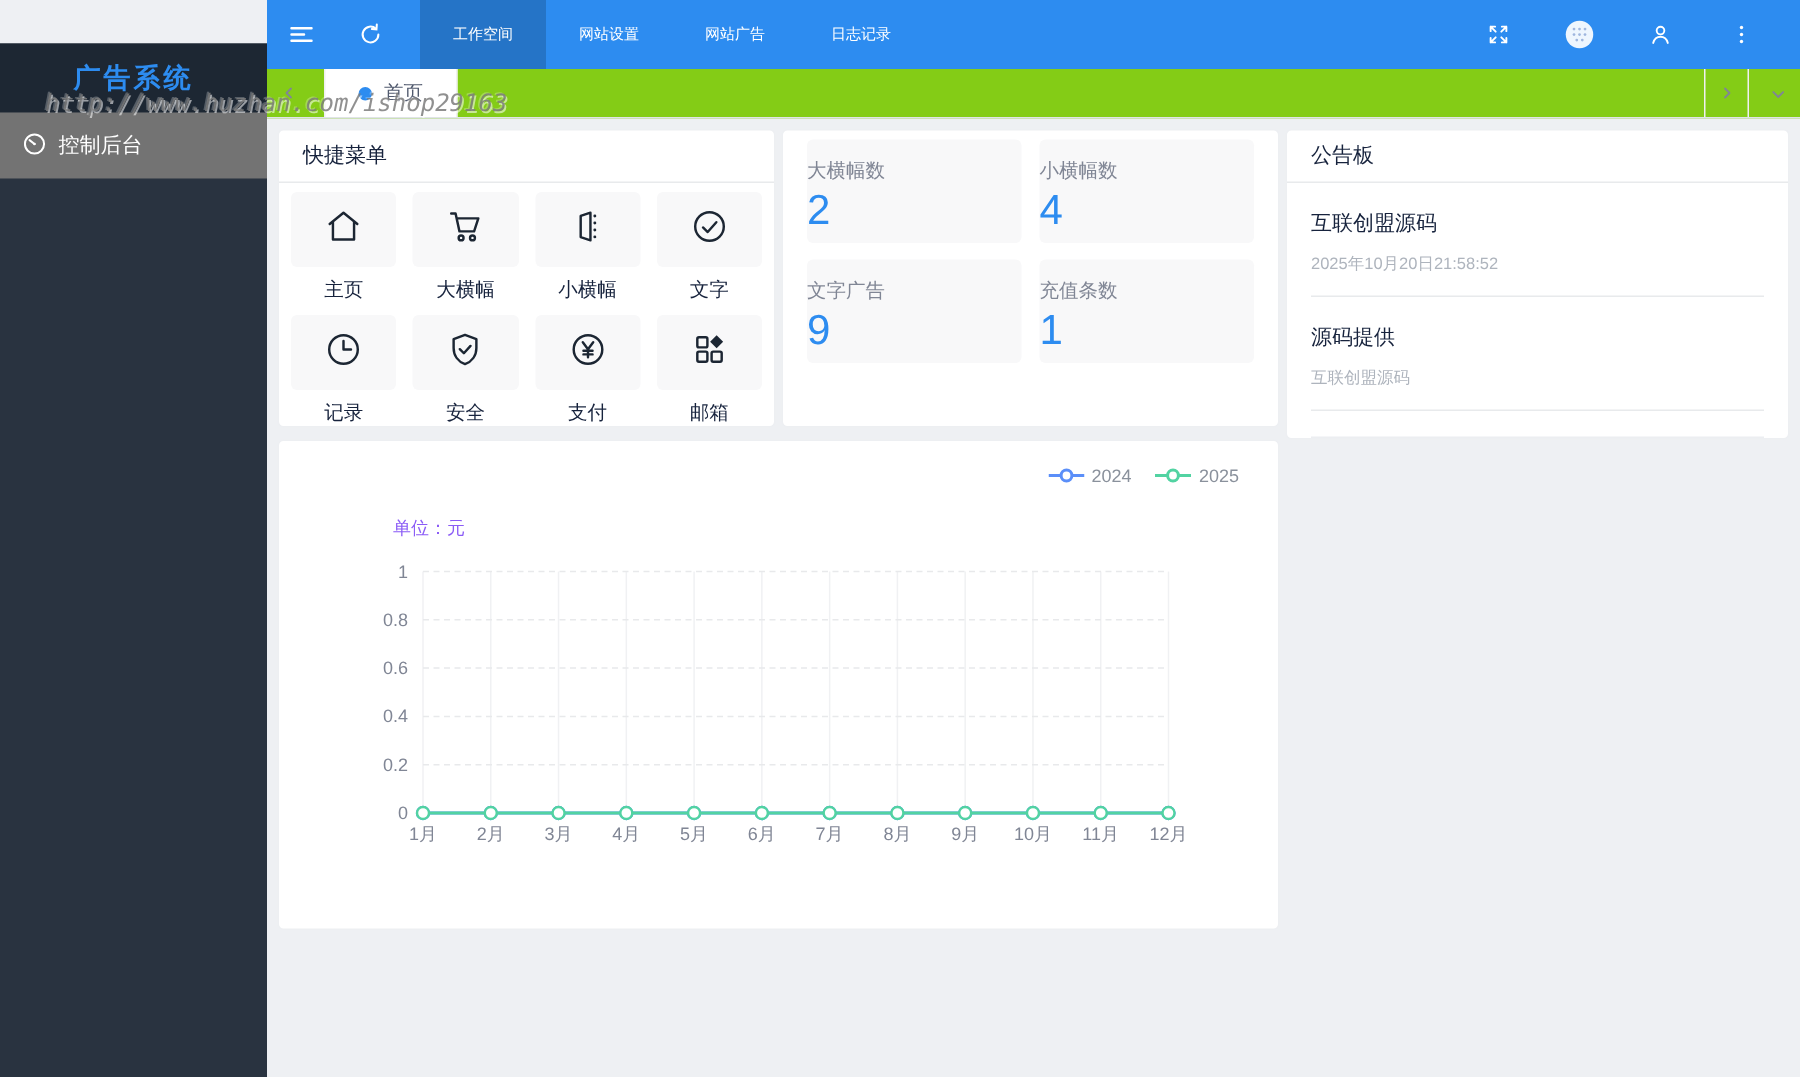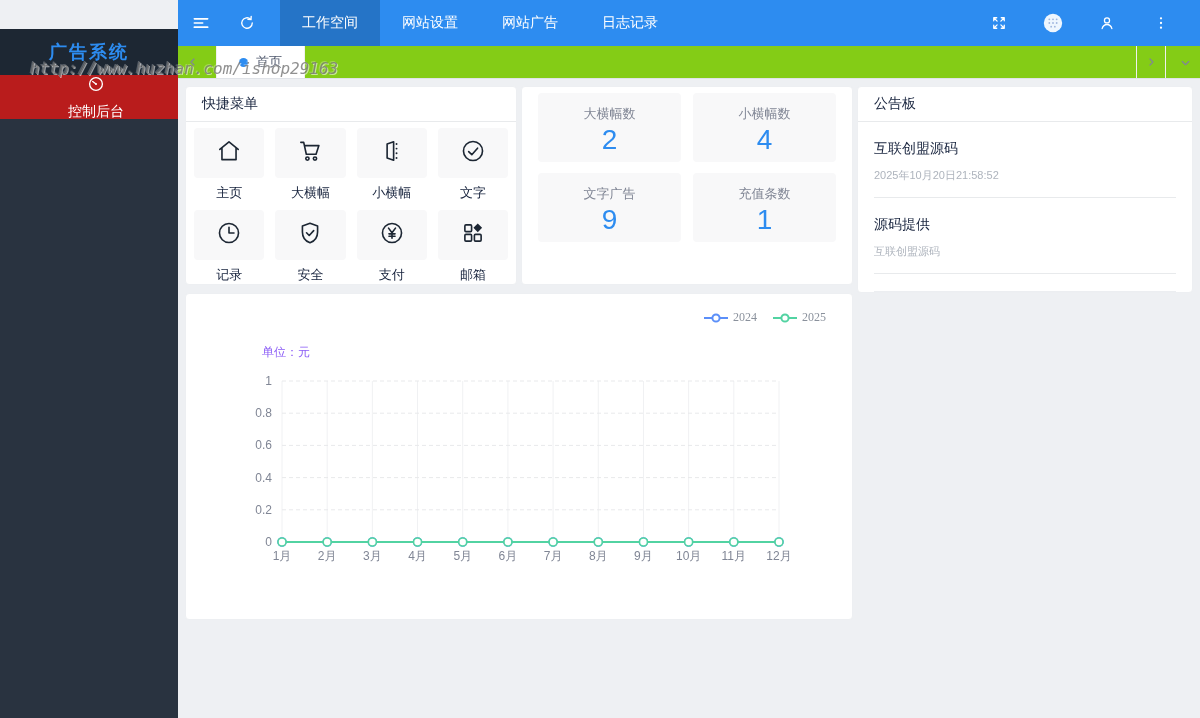--- a/index.html
+++ b/index.html
@@ -6,29 +6,29 @@
   html,body { width:1200px; height:718px; overflow:hidden;
     font-family:"Liberation Sans","DejaVu Sans",sans-serif; background:#eef0f3; }
   .stage { position:relative; width:1200px; height:718px; }
 
   
   .sidebar { position:absolute; left:0; top:0; width:178px; height:718px; background:#293340; z-index:3;margin-top:29px; }
   .logo { height:46px; background:#1d2733; display:flex; align-items:center; justify-content:center;
     color:#2d8cf0; font-size:18px; font-weight:bold; letter-spacing:2px; }
   .side-item { height:44px; display:flex; align-items:center; padding-left:14px; gap:7px;
     color:#fff; font-size:14px; }
-  .side-item.active { background:#b91c1c;flex-direction:column; }
+  .side-item.active { background:#737373; }
 
   
   .navbar { position:absolute; left:178px; top:0; width:1022px; height:46px; background:#2d8cf0;
     display:flex; align-items:center; z-index:2; }
   .nav-icon-btn { width:46px; height:46px; display:flex; align-items:center; justify-content:center; cursor:pointer; }
   .nav-menu { display:flex; height:46px; margin-left:10px; }
   .nav-menu-item { padding:0 22px; height:46px; display:flex; align-items:center;
-    color:#fff; font-size:14px; cursor:pointer; }
+    color:#fff; font-size:10px; cursor:pointer; }
   .nav-menu-item.active { background:rgba(0,0,0,0.17); }
   .nav-right { margin-left:auto; display:flex; align-items:center; gap:8px; padding-right:16px; }
 
   
   .tabbar { position:absolute; left:178px; top:46px; width:1022px; height:33px; background:#84cc16;
     border-bottom:1px solid #e0e3e8; display:flex; align-items:center; z-index:2; }
   .tab-arrow { width:30px; height:32px; display:flex; align-items:center; justify-content:center; color:#808695; }
   .tab-item { margin-left:8px; height:32px; padding:0 22px; display:flex; align-items:center; gap:8px;
     background:#fff; border-left:1px solid #f0f0f0; border-right:1px solid #f0f0f0; }
   .tab-dot { width:9px; height:9px; border-radius:50%; background:#2d8cf0; }
@@ -50,35 +50,35 @@
 
   
   .quick-grid { padding:6px 8px 0; display:grid; grid-template-columns:repeat(4,1fr); column-gap:11px; }
   .quick-item { cursor:pointer; }
   .quick-box { height:50px; background:#f8f8f9; border-radius:4px; display:flex; align-items:center; justify-content:center; }
   .quick-label { text-align:center; font-size:13px; color:#17233d; margin:6px 0 8px; }
   .qicon { stroke:#1c2633; fill:none; stroke-width:1.5; stroke-linecap:round; stroke-linejoin:round; }
 
   
   .stats-grid { padding:6px 16px 0; display:grid; grid-template-columns:repeat(2,1fr); gap:11px 12px; }
-  .stat-card { height:69px; background:#f8f8f9; border-radius:4px; text-align:center; padding-top:12px; }
+  .stat-card { height:69px; background:#f8f8f9; border-radius:4px; padding-top:12px; }
   .stat-label { font-size:13px; color:#808695; }
   .stat-value { font-size:28px; color:#2d8cf0; margin-top:2px; line-height:1.1; }
 
   
   .notice-body { padding:0 16px; }
   .notice-entry { padding:18px 0 14px; border-bottom:1px solid #e8eaec; }
   .notice-title { font-size:14px; color:#17233d; }
   .notice-sub { font-size:11px; color:#aeb4bd; margin-top:10px; }
   .notice-spacer { height:18px; border-bottom:1px solid #eceef1; }
 
   
   .panel-chart { overflow:hidden; }
   .chart-legend { position:absolute; top:16px; right:26px; display:flex; gap:16px; align-items:center; }
-  .legend-item { display:flex; align-items:center; gap:5px; cursor:pointer;font-family:Liberation Serif, serif; }
+  .legend-item { display:flex; align-items:center; gap:5px; cursor:pointer; }
   .legend-label { font-size:12px; color:#8a919c; }
   .unit-label { position:absolute; top:50px; left:76px; font-size:12px; color:#8b5cf6; }
   .chart-svg { position:absolute; left:0; top:0; width:668px; height:327px; }
   svg text { font-family:"Liberation Sans","DejaVu Sans",sans-serif; }
 
   
   .watermark { position:absolute; left:30px; top:59px; z-index:9; pointer-events:none;
     font-family:"DejaVu Sans Mono","Liberation Mono",monospace; font-size:16px;
     color:rgba(125,125,125,0.85); text-shadow:1px 1px 0 rgba(255,255,255,0.55), -1px -1px 0 rgba(255,255,255,0.25);font-style:italic; }
 </style>

